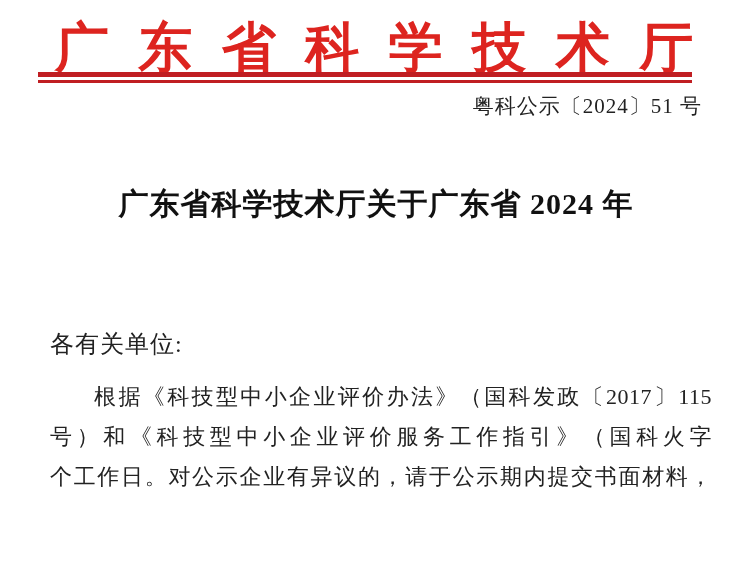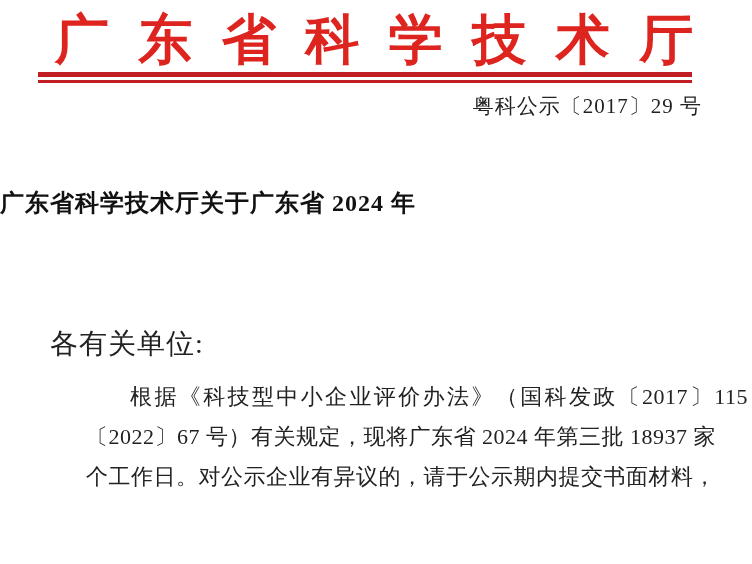--- a/index.html
+++ b/index.html
@@ -16,21 +16,21 @@
     color: #1a1a1a;
   }
   .page {
     position: absolute;
     inset: 0;
     background: #ffffff;
   }
   
   .agency {
     position: absolute;
-    top: 8px;
+    top: 16px;
     left: 0;
     width: 752px;
     text-align: center;
     font-size: 54px;
     line-height: 64px;
     font-weight: bold;
     color: #dd241f;
     letter-spacing: 4px;
     word-spacing: 8px;
     white-space: nowrap;
@@ -55,32 +55,33 @@
     color: #222222;
     letter-spacing: 1px;
     white-space: nowrap;
   }
   
   .title {
     position: absolute;
     top: 176px;
     left: 0;
     width: 752px;
+    text-align: center;
     font-weight: bold;
-    font-size: 24px;
+    font-size: 30px;
     line-height: 55px;
     color: #111111;
     letter-spacing: 1px;
   }
   
   .salutation {
     position: absolute;
     top: 330px;
     left: 50px;
-    font-size: 28px;
+    font-size: 24px;
     line-height: 28px;
     color: #222222;
     letter-spacing: 1px;
     white-space: nowrap;
   }
   .paragraph {
     position: absolute;
     top: 377px;
     left: 50px;
     width: 662px;
@@ -88,43 +89,42 @@
     color: #222222;
   }
   .pline {
     height: 40px;
     line-height: 40px;
     text-align: justify;
     text-align-last: justify;
     letter-spacing: 0.5px;
     white-space: nowrap;
     overflow: visible;
-    margin-left: 36px;
   }
   .pline.indent {
     padding-left: 44px;  
     width: 618px;
   }
 </style>
 </head>
 <body>
 
 <div class="page">
 
   <div class="agency">广 东 省 科 学 技 术 厅</div>
 
   <div class="rule"></div>
 
-  <div class="doc-no">粤科公示〔2017〕29 号</div>
+  <div class="doc-no">粤科公示〔2024〕51 号</div>
 
   <div class="title">
     <div>广东省科学技术厅关于广东省 2024 年</div>
   </div>
 
   <div class="salutation">各有关单位:</div>
 
   <div class="paragraph">
     <div class="pline indent">根据《科技型中小企业评价办法》（国科发政〔2017〕115</div>
-    <div class="pline">〔2022〕67 号）有关规定，现将广东省 2024 年第三批 18937 家</div>
+    <div class="pline">号）和《科技型中小企业评价服务工作指引》（国科火字</div>
     <div class="pline">个工作日。对公示企业有异议的，请于公示期内提交书面材料，</div>
   </div>
 
 </div>
 
 </body></html>

